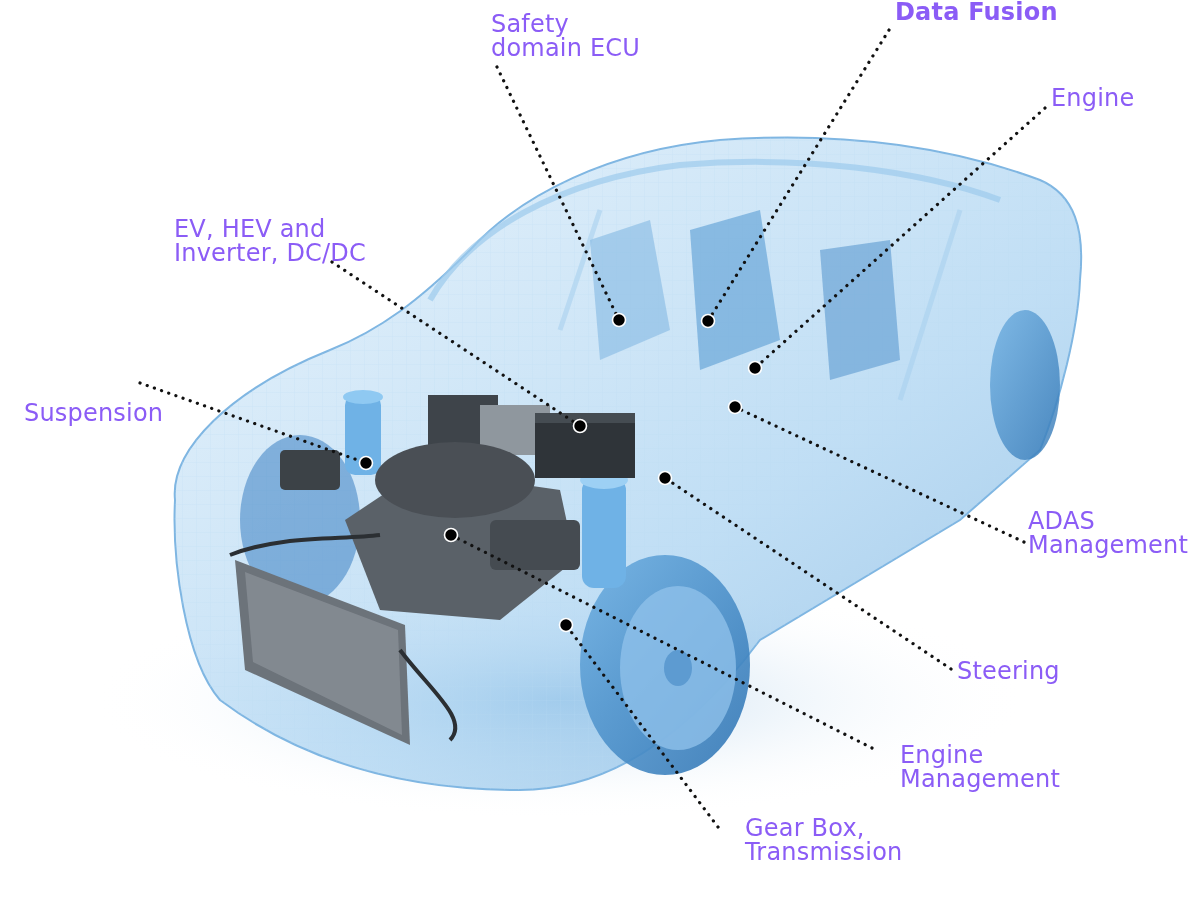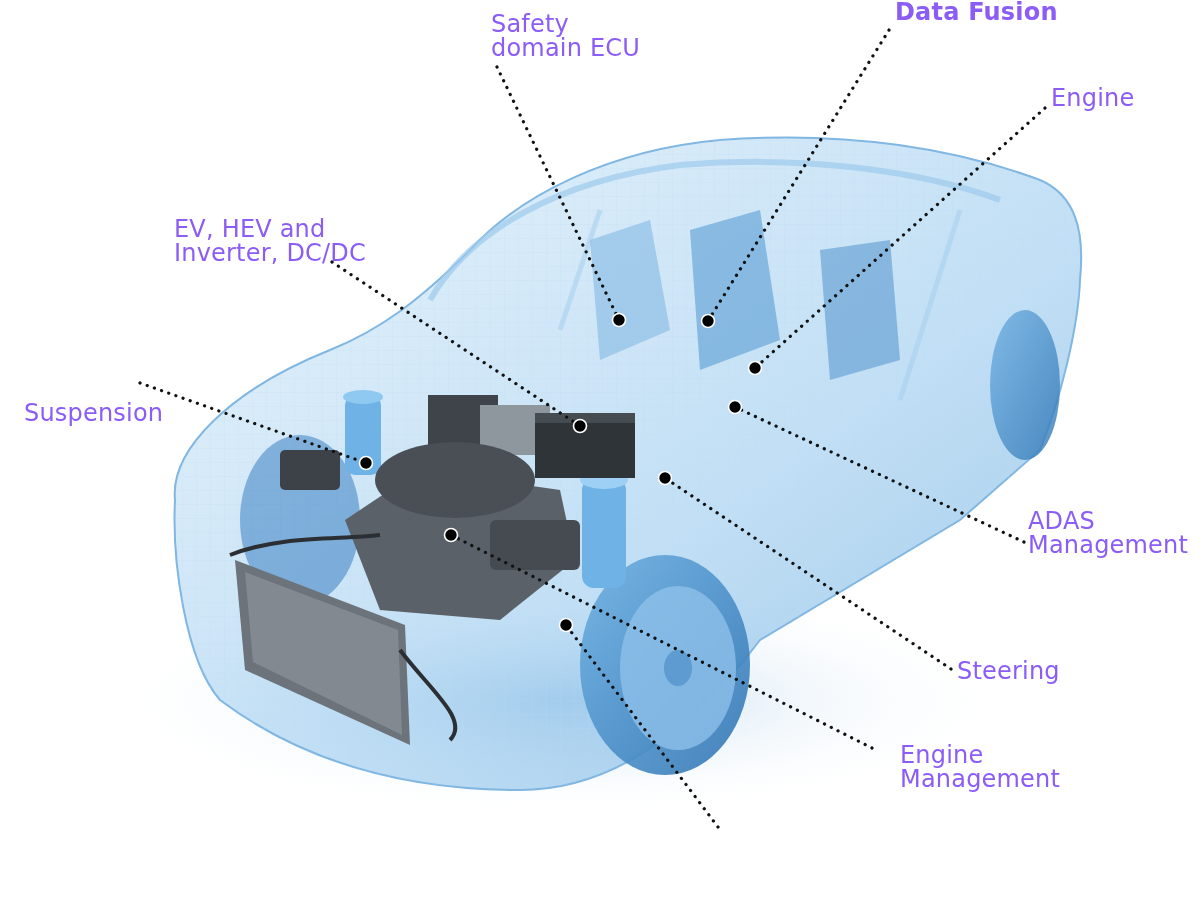--- a/index.html
+++ b/index.html
@@ -129,13 +129,17 @@
     <span>ADAS</span>
     <span>Management</span>
   </div>
   <div class="label" style="left:957px;top:659px;">
     <span>Steering</span>
   </div>
   <div class="label" style="left:900px;top:743px;">
     <span>Engine</span>
     <span>Management</span>
   </div>
+  <div class="label" style="left:745px;top:816px;">
+    <span>Gear Box,</span>
+    <span>Transmission</span>
+  </div>
 </div>
 
 </body></html>

